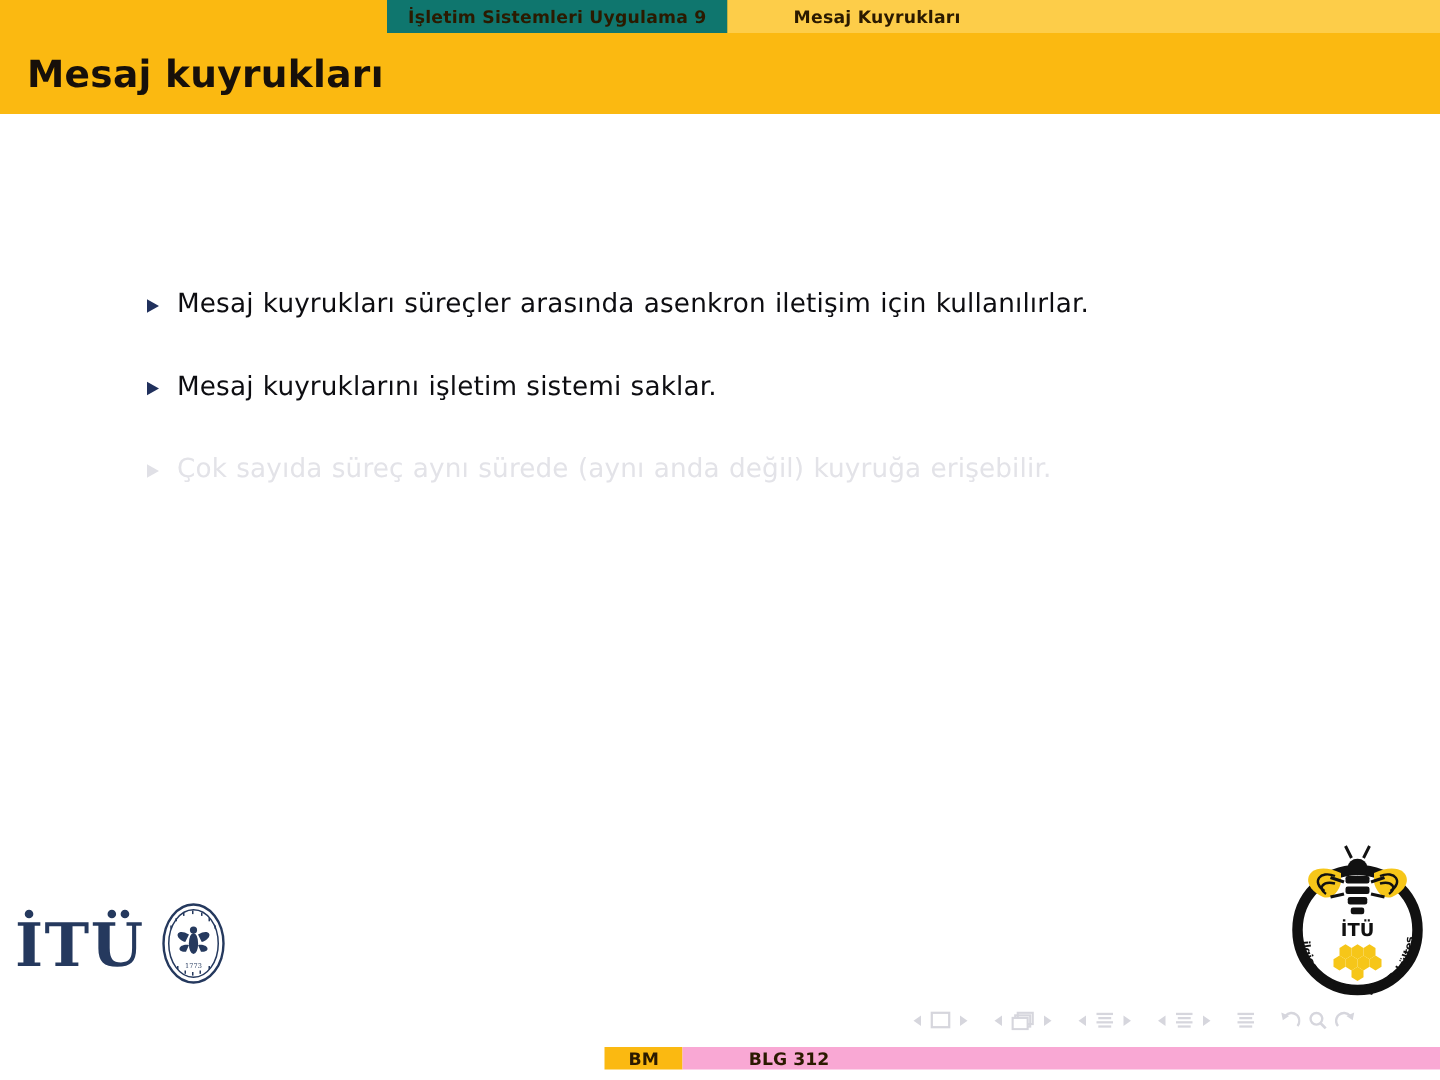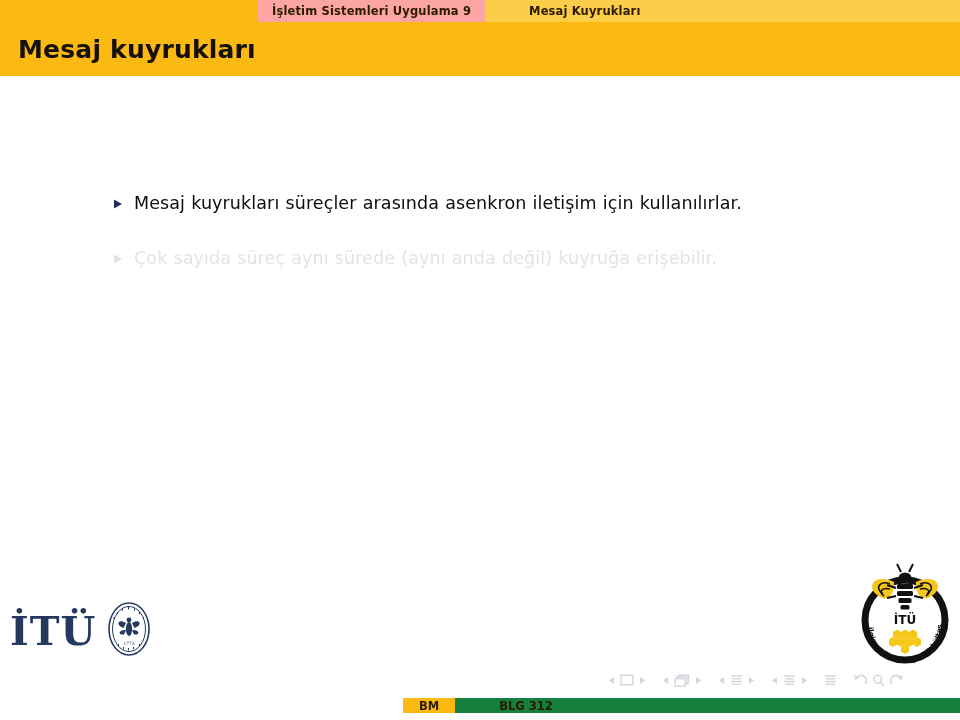--- a/index.html
+++ b/index.html
@@ -34,21 +34,21 @@
     display: flex;
     align-items: center;
     justify-content: center;
     font-size: 11.5px;
     font-weight: bold;
     color: #2b1a00;
     letter-spacing: .15px;
     white-space: nowrap;
   }
   .headline-sec.dark {
-    background: #fca5a5;
+    background: #0f766e;
     padding: 0 14px;
   }
   .headline-sec.light {
     background: #fdcd49;
     flex: 1 1 auto;
     justify-content: flex-start;
     padding-left: 44px;
   }
 
   
@@ -81,21 +81,21 @@
   .content {
     position: absolute;
     top: 79px; left: 0;
     width: 960px;
     height: 470px;
     background: #ffffff;
   }
   .itemize {
     position: absolute;
     top: 113px;
-    left: 112px;
+    left: 96px;
     width: 830px;
   }
   .item {
     display: flex;
     align-items: flex-start;
     margin-bottom: 32px;
     line-height: 1.32;
   }
   .item:last-child { margin-bottom: 0; }
 
@@ -184,21 +184,21 @@
     font-size: 11.5px;
     font-weight: bold;
     color: #2b1a00;
     white-space: nowrap;
   }
   .foot-cell.dark {
     background: #fbb911;
     padding: 0 16px;
   }
   .foot-cell.light {
-    background: #15803d;
+    background: #f9a8d4;
     flex: 1 1 auto;
     padding-left: 44px;
   }
 </style>
 </head>
 <body>
 
 <div class="headline">
   <div class="headline-spacer-left"></div>
   <div class="headline-sec dark">İşletim Sistemleri Uygulama 9</div>
@@ -215,20 +215,28 @@
 
     <div class="item">
       <span class="bullet">
         <svg width="12" height="12" viewBox="0 0 12 12">
             <polygon points="2,1.5 10,6 2,10.5" fill="#20305c"></polygon>
           </svg>
       </span>
       <span class="item-text">Mesaj kuyrukları süreçler arasında asenkron iletişim için kullanılırlar.</span>
     </div>
 
+    <div class="item">
+      <span class="bullet">
+        <svg width="12" height="12" viewBox="0 0 12 12">
+            <polygon points="2,1.5 10,6 2,10.5" fill="#20305c"></polygon>
+          </svg>
+      </span>
+      <span class="item-text">Mesaj kuyruklarını işletim sistemi saklar.</span>
+    </div>
 
 
 
     <div class="item faded">
       <span class="bullet">
         <svg width="12" height="12" viewBox="0 0 12 12">
             <polygon points="2,1.5 10,6 2,10.5" fill="#20305c"></polygon>
           </svg>
       </span>
       <span class="item-text">Çok sayıda süreç aynı sürede (aynı anda değil) kuyruğa erişebilir.</span>

